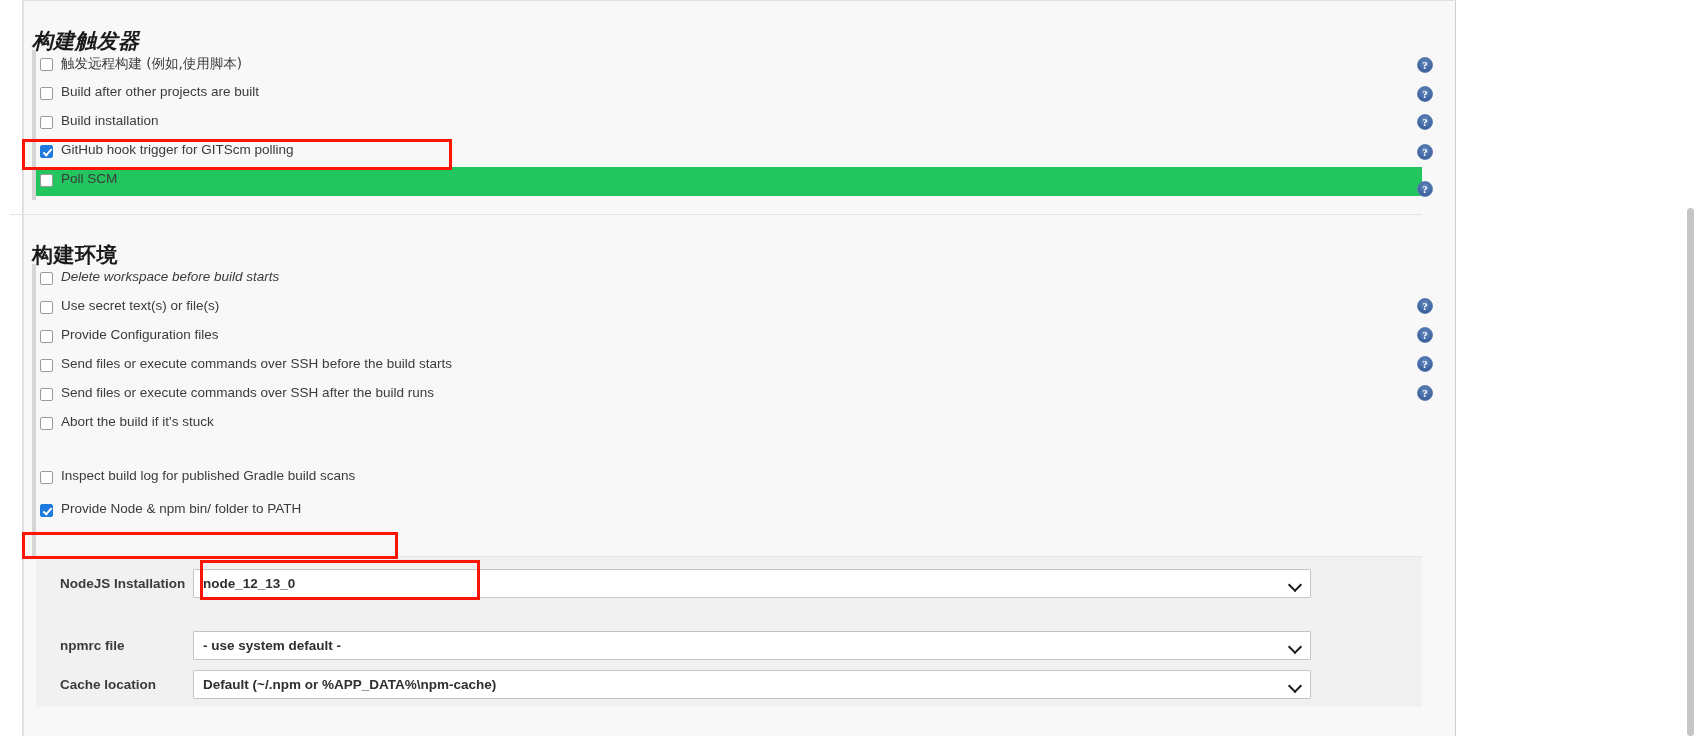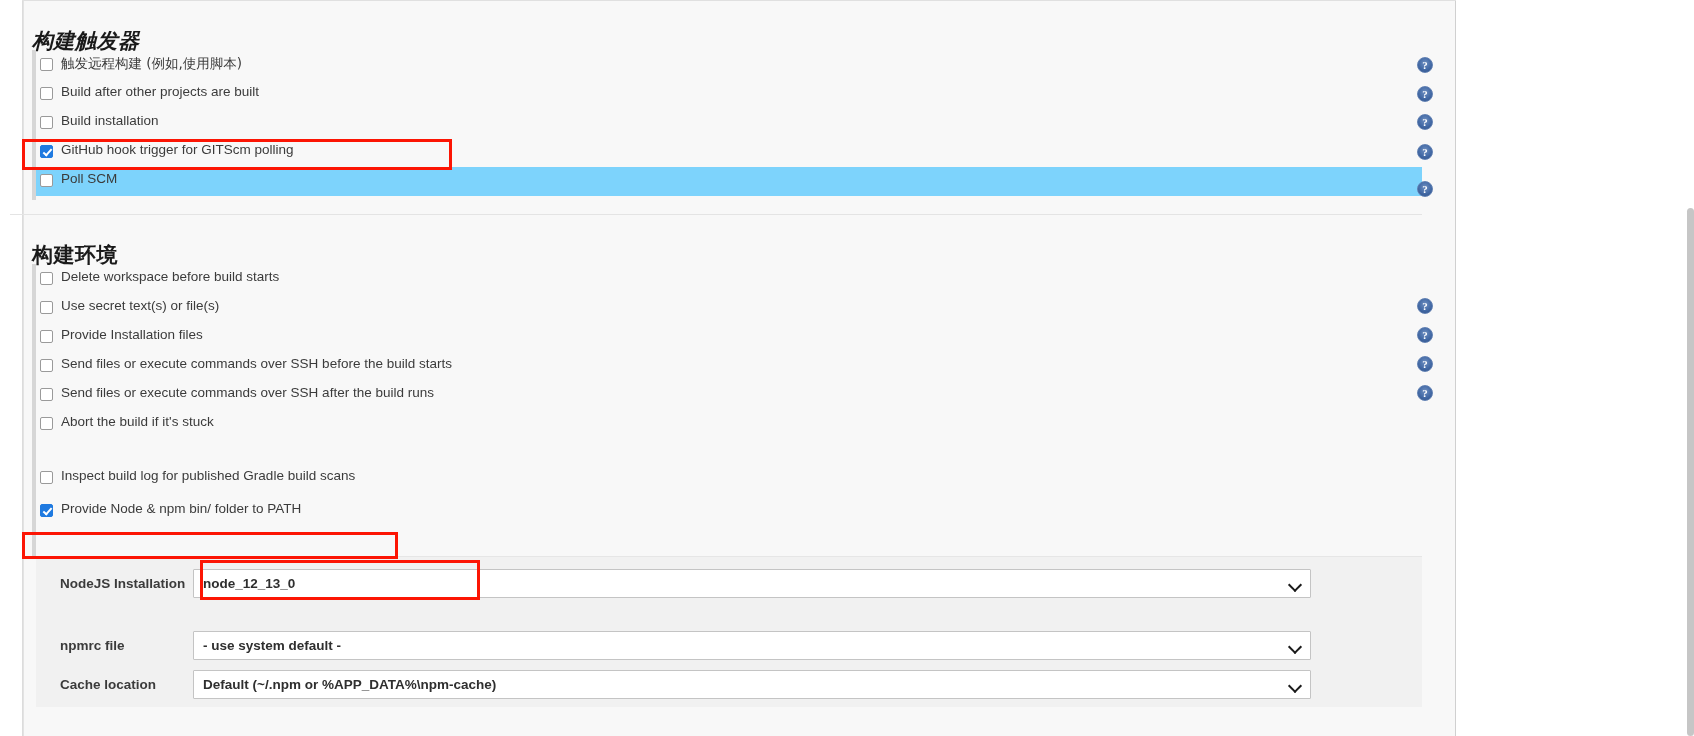--- a/index.html
+++ b/index.html
@@ -72,21 +72,21 @@
   }
 
   
   .cb-row {
     position: absolute;
     left: 36px;
     width: 1386px;
     height: 29px;
     box-sizing: border-box;
   }
-  .cb-row.alt { background: #7dd3fc; }
+  .cb-row.alt { background: #22c55e; }
 
   .cb-box {
     position: absolute;
     left: 4px;
     top: 7px;
     width: 13px;
     height: 13px;
     box-sizing: border-box;
     border: 1px solid #9a9a9a;
     border-radius: 2px;
@@ -285,31 +285,31 @@
   <div class="help-icon" style="left:1417px; top:114px;">?</div>
   <div class="help-icon" style="left:1417px; top:144px;">?</div>
   <div class="help-icon" style="left:1417px; top:181px;">?</div>
 
   <div class="section-rule" style="top:214px;"></div>
 
   <h2 class="section-title" style="left:32px; top:224px;">构建环境</h2>
 
   <div class="group-rail" style="left:32px; top:264px; height:295px;"></div>
 
-  <div class="cb-row" style="top:265px;">
+  <div class="cb-row" style="top:265px;font-style:italic;">
     <span class="cb-box"></span>
     <span class="cb-label">Delete workspace before build starts</span>
   </div>
   <div class="cb-row" style="top:294px;">
     <span class="cb-box"></span>
     <span class="cb-label">Use secret text(s) or file(s)</span>
   </div>
   <div class="cb-row" style="top:323px;">
     <span class="cb-box"></span>
-    <span class="cb-label">Provide Installation files</span>
+    <span class="cb-label">Provide Configuration files</span>
   </div>
   <div class="cb-row" style="top:352px;">
     <span class="cb-box"></span>
     <span class="cb-label">Send files or execute commands over SSH before the build starts</span>
   </div>
   <div class="cb-row" style="top:381px;">
     <span class="cb-box"></span>
     <span class="cb-label">Send files or execute commands over SSH after the build runs</span>
   </div>
   <div class="cb-row" style="top:410px;">

